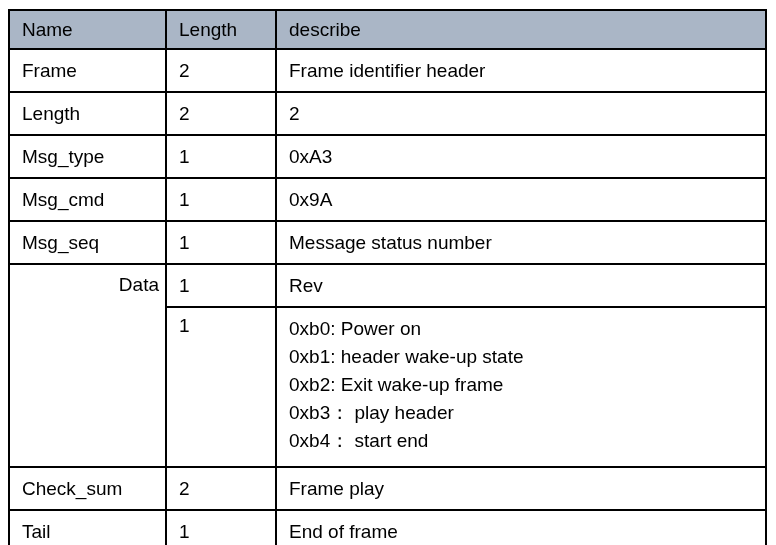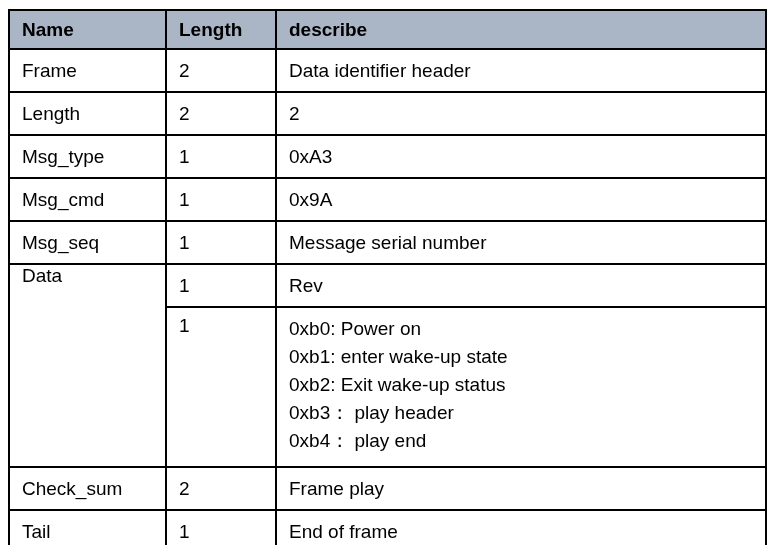--- a/index.html
+++ b/index.html
@@ -24,25 +24,27 @@
     border: 2px solid #000000;
     padding: 0 6px 0 12px;
     font-size: 19px;
     text-align: left;
     overflow: hidden;
     white-space: nowrap;
   }
   th {
     height: 37px;
     background: #aab6c6;
-    font-weight: bold;
+    font-weight: normal;
   }
   td { height: 41px; vertical-align: middle; }
   td.merged {
     vertical-align: top;
+    padding-top: 9px;
+    text-align: right;
   }
   tr.tall td {
     height: 151px;
     vertical-align: top;
     padding-top: 7px;
   }
   .multiline div {
     line-height: 28px;
     white-space: pre-wrap;
   }
@@ -60,55 +62,55 @@
     <tr>
       <th>Name</th>
       <th>Length</th>
       <th>describe</th>
     </tr>
   </thead>
   <tbody>
     <tr>
       <td>Frame</td>
       <td>2</td>
-      <td>Data identifier header</td>
+      <td>Frame identifier header</td>
     </tr>
     <tr>
       <td>Length</td>
       <td>2</td>
       <td>2</td>
     </tr>
     <tr>
       <td>Msg_type</td>
       <td>1</td>
       <td>0xA3</td>
     </tr>
     <tr>
       <td>Msg_cmd</td>
       <td>1</td>
       <td>0x9A</td>
     </tr>
     <tr>
       <td>Msg_seq</td>
       <td>1</td>
-      <td>Message serial number</td>
+      <td>Message status number</td>
     </tr>
     <tr>
       <td class="merged" rowspan="2">Data</td>
       <td>1</td>
       <td>Rev</td>
     </tr>
     <tr class="tall">
       <td>1</td>
       <td class="multiline">
         <div>0xb0: Power on</div>
-        <div>0xb1: enter wake-up state</div>
-        <div>0xb2: Exit wake-up status</div>
+        <div>0xb1: header wake-up state</div>
+        <div>0xb2: Exit wake-up frame</div>
         <div>0xb3： play header</div>
-        <div>0xb4： play end</div>
+        <div>0xb4： start end</div>
       </td>
     </tr>
     <tr>
       <td>Check_sum</td>
       <td>2</td>
       <td>Frame play</td>
     </tr>
     <tr>
       <td>Tail</td>
       <td>1</td>

